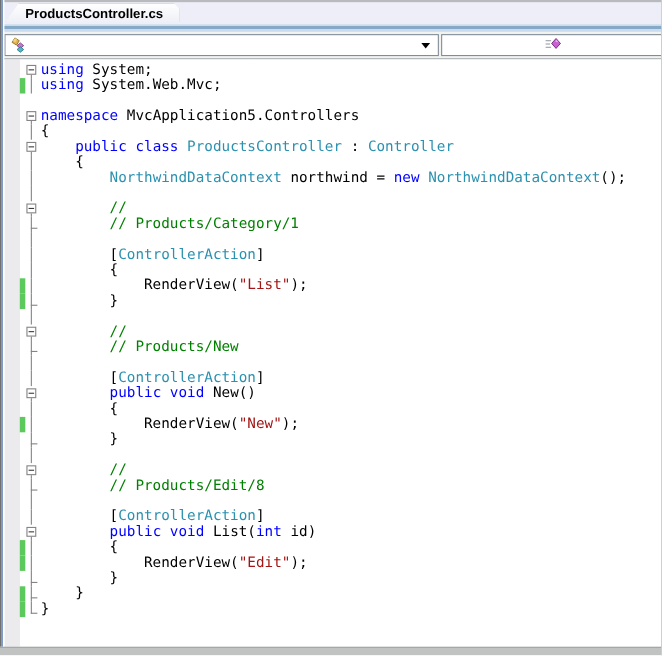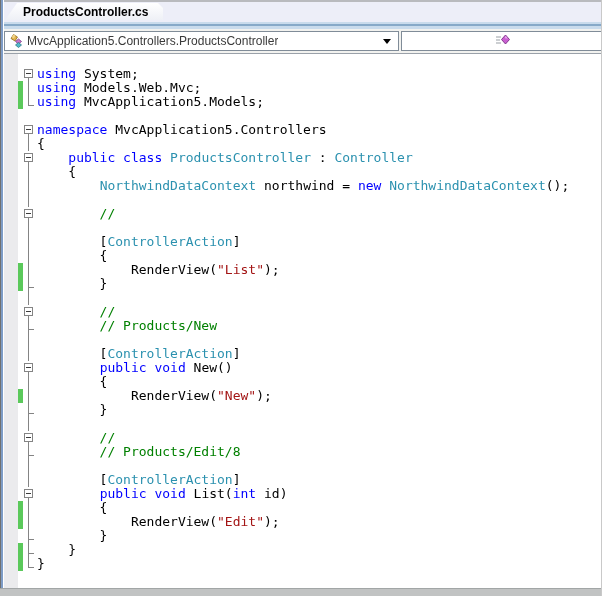--- a/index.html
+++ b/index.html
@@ -34,21 +34,21 @@
     box-sizing:border-box;display:flex;align-items:center;}
   .combo-types{left:4px;width:395px;padding-left:3px;}
   .combo-members{left:401px;width:201px;padding-left:3px;flex-direction:column;}
   .combo-text{font-size:12px;color:#3A3A3A;white-space:nowrap;overflow:hidden;padding-left:3px;}
   .combo-arrow{position:absolute;right:7px;top:7px;width:0;height:0;
     border-left:4px solid transparent;border-right:4px solid transparent;border-top:5px solid #000;}
   .icon16{width:16px;height:16px;flex:0 0 16px;}
   
   .editor{position:absolute;left:4px;top:54px;width:597px;height:534px;
     background:linear-gradient(to right,#EBEBED 0 14px,#FFFFFF 14px);
-    padding-top:13px;box-sizing:border-box;overflow:hidden;
+    padding-top:3px;box-sizing:border-box;overflow:hidden;
     font-family:"DejaVu Sans Mono","Liberation Mono",monospace;font-size:13px;}
   .code-line{display:flex;height:14px;line-height:14px;white-space:pre;}
   .chg{width:5px;flex:0 0 5px;margin-left:14px;}
   .chg.on{background:var(--c-chg);}
   .fold{position:relative;width:14px;flex:0 0 14px;}
   .fold.f-line::before{content:'';position:absolute;left:5px;top:0;bottom:0;width:1px;background:var(--c-fold);}
   .fold.f-end::before{content:'';position:absolute;left:5px;top:0;height:11px;width:1px;background:var(--c-fold);}
   .fold.f-end::after{content:'';position:absolute;left:5px;top:10px;width:6px;height:1px;background:var(--c-fold);}
   .fold.f-endpass::before{content:'';position:absolute;left:5px;top:0;bottom:0;width:1px;background:var(--c-fold);}
   .fold.f-endpass::after{content:'';position:absolute;left:5px;top:10px;width:6px;height:1px;background:var(--c-fold);}
@@ -77,48 +77,47 @@
   </div>
 
   <div class="navbar">
     <div class="combo combo-types">
       <svg class="icon16" viewBox="0 0 16 16">
         <path d="M5.5 1.5 L9.5 4 L7 8 L3 5.5 Z" fill="#E3B44C" stroke="#8A6A1D" stroke-width="0.8"></path>
         <path d="M5.5 1.5 L7.5 2.8 L5.8 5.5 L3.8 4.2 Z" fill="#F2D489"></path>
         <path d="M10.5 6 L13.5 8.5 L10.5 11 L7.5 8.5 Z" fill="#C878C8" stroke="#7A3A8A" stroke-width="0.8"></path>
         <path d="M10.5 9.5 L13.5 12 L10.5 14.5 L7.5 12 Z" fill="#52B8C8" stroke="#2A7A8A" stroke-width="0.8"></path>
       </svg>
-      <span class="combo-text">MvcApplication5.Controllers.ProductsController</span>
       <span class="combo-arrow"></span>
     </div>
     <div class="combo combo-members">
       <svg class="icon16" viewBox="0 0 16 16">
         <rect x="1" y="4.5" width="5" height="1" fill="#9AA0A6"></rect>
         <rect x="1" y="7.5" width="4" height="1" fill="#9AA0A6"></rect>
         <rect x="1" y="10.5" width="5" height="1" fill="#9AA0A6"></rect>
         <path d="M10.5 3 L14.5 7.5 L10.5 12 L6.5 7.5 Z" fill="#C95FD0" stroke="#7A2E86" stroke-width="0.9"></path>
         <path d="M10.5 3.8 L12.8 6.5 L10 6.2 Z" fill="#E9AEEE"></path>
       </svg>
       <span class="combo-text">Edit(int id)</span>
     </div>
   </div>
 
   <div class="editor">
     <div id="code-lines">
         <div class="code-line"><span class="chg"></span><span class="fold f-box"><i class="fs"></i></span><span class="code-text"><span class="tok-kw">using</span><span class="tok-pl"> System;</span></span></div>
-        <div class="code-line"><span class="chg on"></span><span class="fold f-line"></span><span class="code-text"><span class="tok-kw">using</span><span class="tok-pl"> Models.Web.Mvc;</span></span></div>
-        <div class="code-line"><span class="chg on"></span><span class="fold f-end"></span><span class="code-text"><span class="tok-kw">using</span><span class="tok-pl"> MvcApplication5.Models;</span></span></div>
+        <div class="code-line"><span class="chg on"></span><span class="fold f-line"></span><span class="code-text"><span class="tok-kw">using</span><span class="tok-pl"> System.Web.Mvc;</span></span></div>
         <div class="code-line"><span class="chg"></span><span class="fold"></span><span class="code-text"></span></div>
         <div class="code-line"><span class="chg"></span><span class="fold f-box"><i class="fs"></i></span><span class="code-text"><span class="tok-kw">namespace</span><span class="tok-pl"> MvcApplication5.Controllers</span></span></div>
         <div class="code-line"><span class="chg"></span><span class="fold f-line"></span><span class="code-text"><span class="tok-pl">{</span></span></div>
         <div class="code-line"><span class="chg"></span><span class="fold f-box"><i class="fs"></i></span><span class="code-text"><span class="tok-pl">    </span><span class="tok-kw">public</span><span class="tok-pl"> </span><span class="tok-kw">class</span><span class="tok-pl"> </span><span class="tok-ty">ProductsController</span><span class="tok-pl"> : </span><span class="tok-ty">Controller</span></span></div>
         <div class="code-line"><span class="chg"></span><span class="fold f-line"></span><span class="code-text"><span class="tok-pl">    {</span></span></div>
         <div class="code-line"><span class="chg"></span><span class="fold f-line"></span><span class="code-text"><span class="tok-pl">        </span><span class="tok-ty">NorthwindDataContext</span><span class="tok-pl"> northwind = </span><span class="tok-kw">new</span><span class="tok-pl"> </span><span class="tok-ty">NorthwindDataContext</span><span class="tok-pl">();</span></span></div>
         <div class="code-line"><span class="chg"></span><span class="fold f-line"></span><span class="code-text"></span></div>
         <div class="code-line"><span class="chg"></span><span class="fold f-box"><i class="fs"></i></span><span class="code-text"><span class="tok-cm">        //</span></span></div>
+        <div class="code-line"><span class="chg"></span><span class="fold f-endpass"></span><span class="code-text"><span class="tok-cm">        // Products/Category/1</span></span></div>
         <div class="code-line"><span class="chg"></span><span class="fold f-line"></span><span class="code-text"></span></div>
         <div class="code-line"><span class="chg"></span><span class="fold f-line"></span><span class="code-text"><span class="tok-pl">        [</span><span class="tok-ty">ControllerAction</span><span class="tok-pl">]</span></span></div>
         <div class="code-line"><span class="chg"></span><span class="fold f-line"></span><span class="code-text"><span class="tok-pl">        {</span></span></div>
         <div class="code-line"><span class="chg on"></span><span class="fold f-line"></span><span class="code-text"><span class="tok-pl">            RenderView(</span><span class="tok-st">"List"</span><span class="tok-pl">);</span></span></div>
         <div class="code-line"><span class="chg on"></span><span class="fold f-endpass"></span><span class="code-text"><span class="tok-pl">        }</span></span></div>
         <div class="code-line"><span class="chg"></span><span class="fold f-line"></span><span class="code-text"></span></div>
         <div class="code-line"><span class="chg"></span><span class="fold f-box"><i class="fs"></i></span><span class="code-text"><span class="tok-cm">        //</span></span></div>
         <div class="code-line"><span class="chg"></span><span class="fold f-endpass"></span><span class="code-text"><span class="tok-cm">        // Products/New</span></span></div>
         <div class="code-line"><span class="chg"></span><span class="fold f-line"></span><span class="code-text"></span></div>
         <div class="code-line"><span class="chg"></span><span class="fold f-line"></span><span class="code-text"><span class="tok-pl">        [</span><span class="tok-ty">ControllerAction</span><span class="tok-pl">]</span></span></div>

